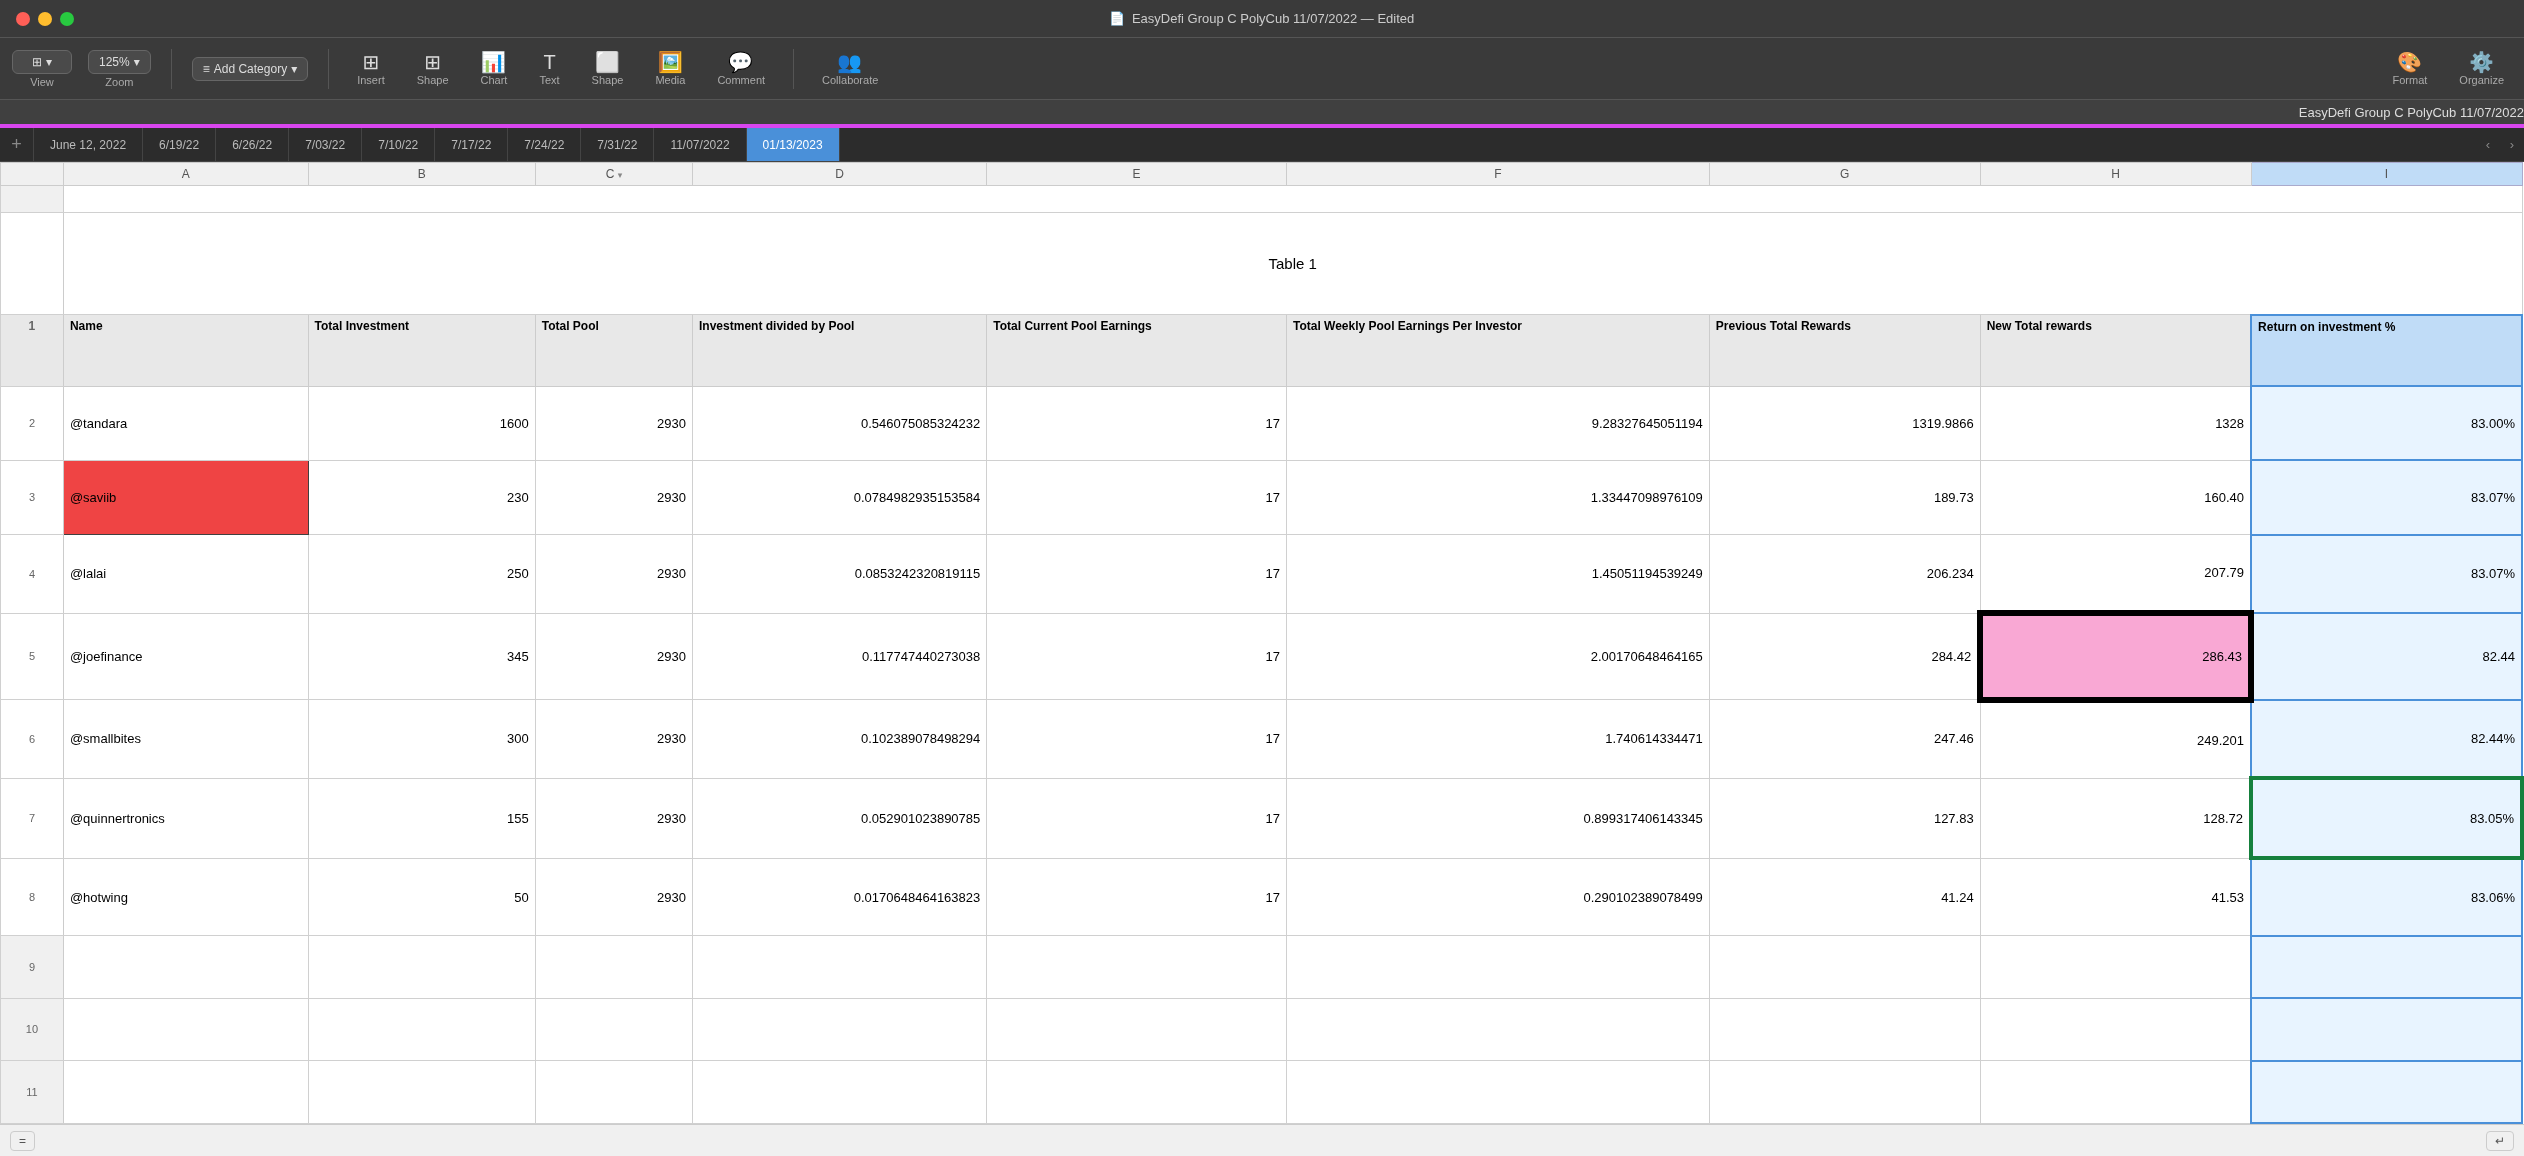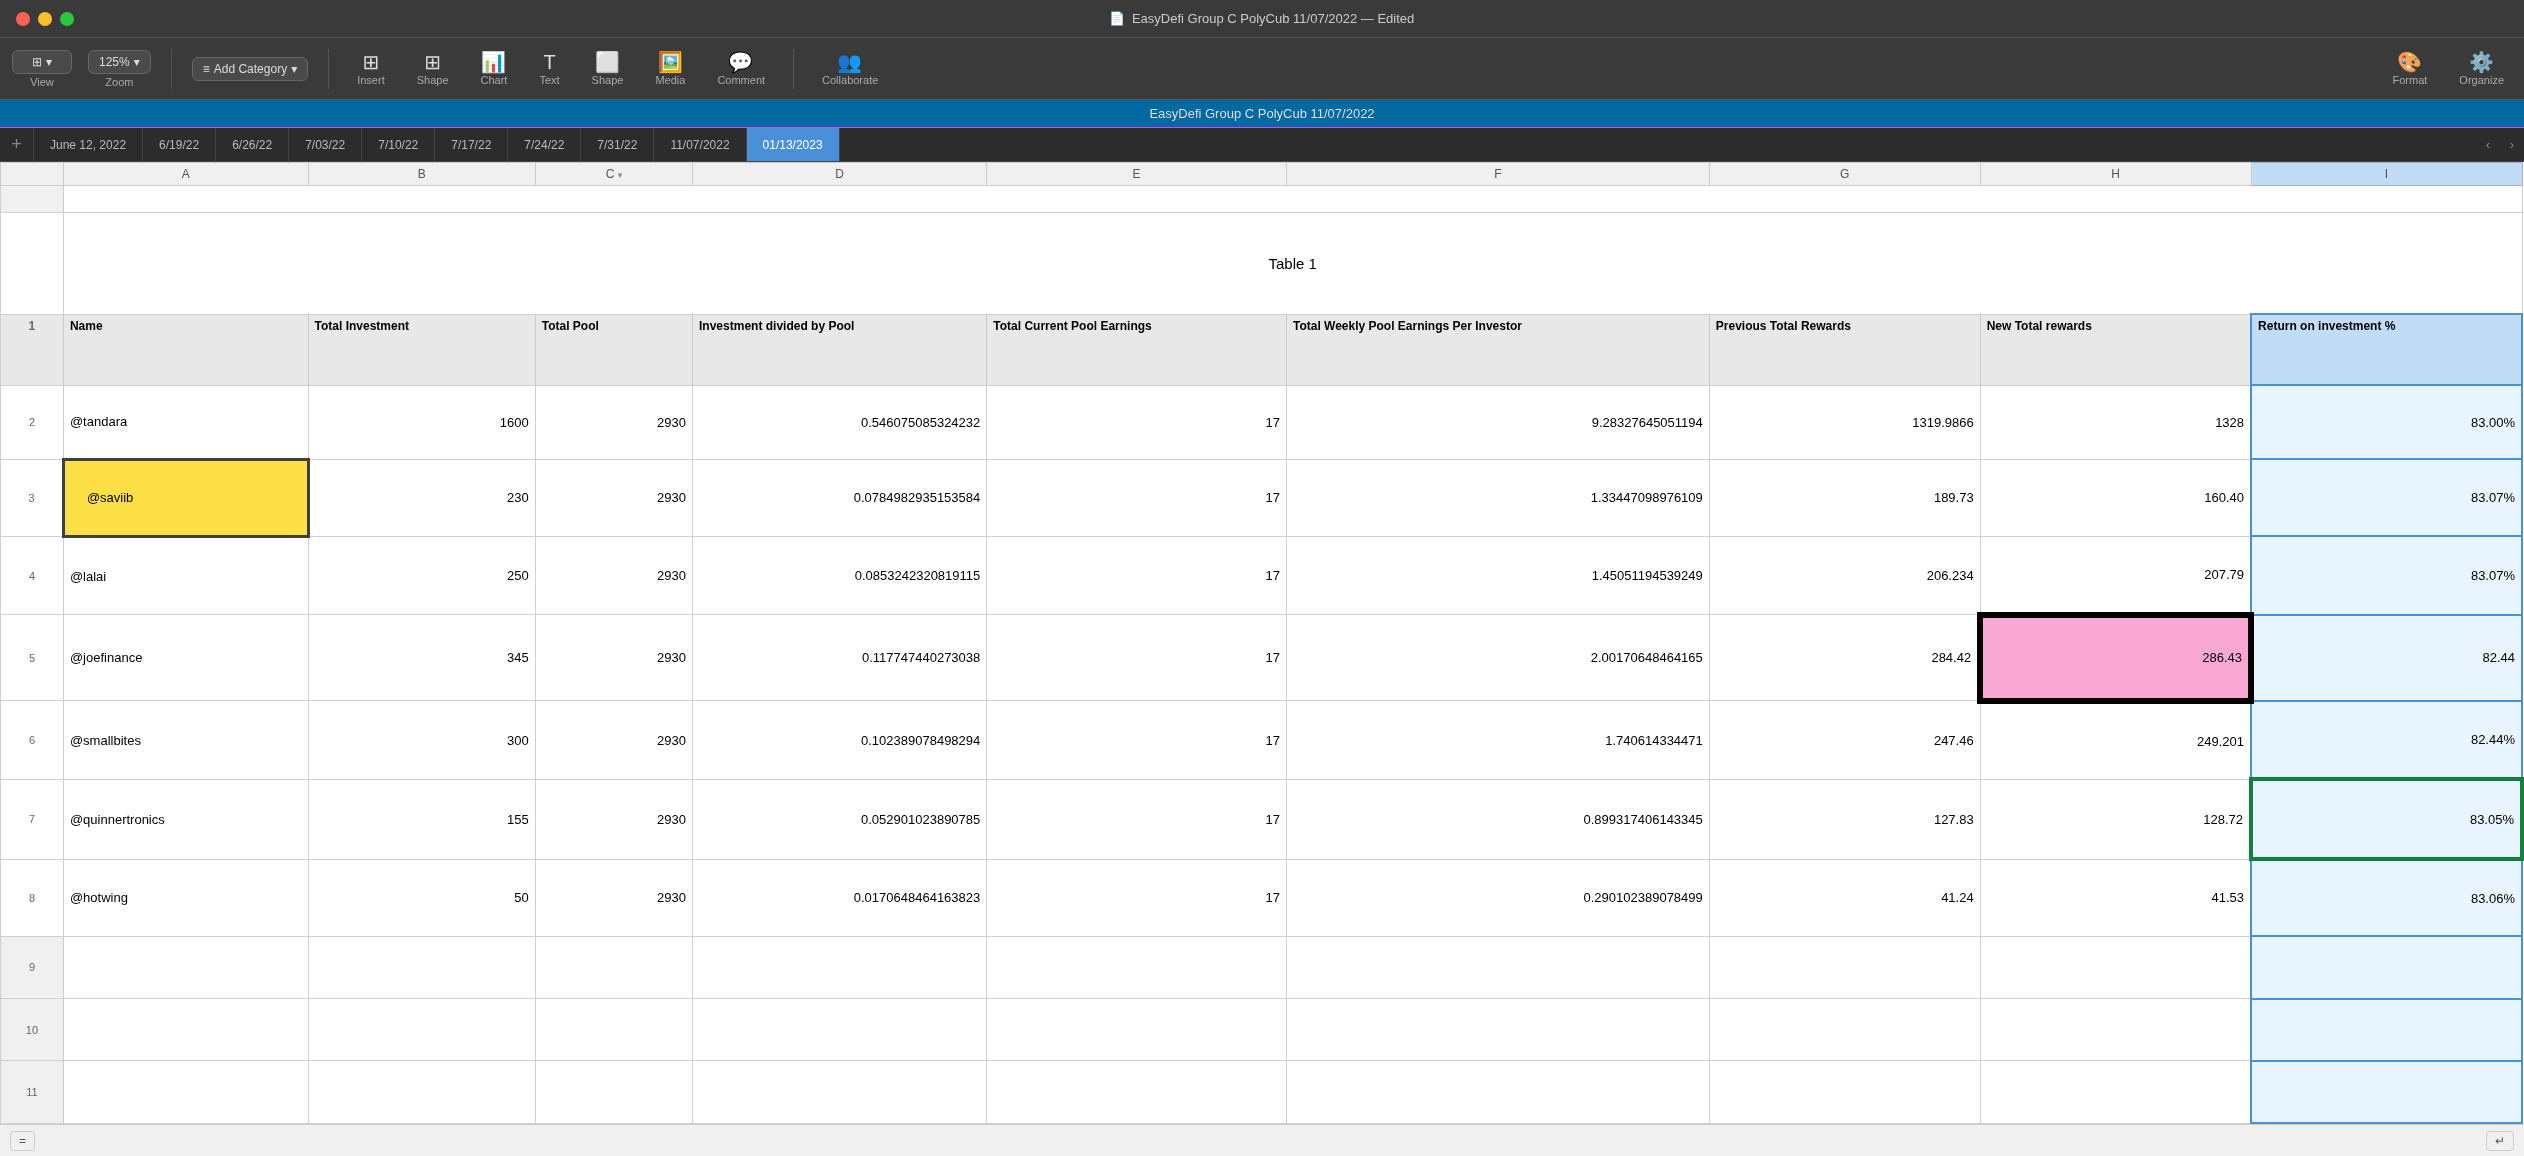--- a/index.html
+++ b/index.html
@@ -100,26 +100,26 @@
       font-size: 20px;
       line-height: 1;
     }
     .toolbar-icon-btn .icon-label {
       font-size: 11px;
       color: #aaa;
     }
 
     
     #sheet-title-bar {
-      background: #0369a1;
+      background: #404040;
       height: 28px;
       display: flex;
       align-items: center;
-      justify-content: center;
-      border-bottom: 1px solid #d946ef;
+      justify-content: flex-end;
+      border-bottom: 4px solid #d946ef;
     }
     #sheet-title-bar span {
       color: #ddd;
       font-size: 13px;
     }
 
     
     #tab-bar {
       background: #2c2c2c;
       height: 34px;
@@ -446,21 +446,21 @@
       <td style="border:1px solid #d0d0d0;padding:4px 6px;text-align:right;background:#fff;">2930</td>
       <td style="border:1px solid #d0d0d0;padding:4px 6px;text-align:right;background:#fff;overflow:hidden;max-width:155px;">0.546075085324232</td>
       <td style="border:1px solid #d0d0d0;padding:4px 6px;text-align:right;background:#fff;">17</td>
       <td style="border:1px solid #d0d0d0;padding:4px 6px;text-align:right;background:#fff;">9.28327645051194</td>
       <td style="border:1px solid #d0d0d0;padding:4px 6px;text-align:right;background:#fff;">1319.9866</td>
       <td style="border:1px solid #d0d0d0;padding:4px 6px;text-align:right;background:#fff;">1328</td>
       <td style="border:2px solid #4a90d9;padding:4px 6px;text-align:right;background:#e8f4ff;">83.00%</td>
     </tr>
           <tr class="data-row">
       <td class="row-num">3</td>
-      <td style="border:3px solid #404040;padding:4px 22px;background:#fde047;">@saviib</td>
+      <td style="border:1px solid #404040;padding:4px 6px;background:#ef4444;">@saviib</td>
       <td style="border:1px solid #d0d0d0;padding:4px 6px;text-align:right;background:#fff;">230</td>
       <td style="border:1px solid #d0d0d0;padding:4px 6px;text-align:right;background:#fff;">2930</td>
       <td style="border:1px solid #d0d0d0;padding:4px 6px;text-align:right;background:#fff;overflow:hidden;max-width:155px;">0.0784982935153584</td>
       <td style="border:1px solid #d0d0d0;padding:4px 6px;text-align:right;background:#fff;">17</td>
       <td style="border:1px solid #d0d0d0;padding:4px 6px;text-align:right;background:#fff;">1.33447098976109</td>
       <td style="border:1px solid #d0d0d0;padding:4px 6px;text-align:right;background:#fff;">189.73</td>
       <td style="border:1px solid #d0d0d0;padding:4px 6px;text-align:right;background:#fff;">160.40</td>
       <td style="border:2px solid #4a90d9;padding:4px 6px;text-align:right;background:#e8f4ff;">83.07%</td>
     </tr>
           <tr class="data-row">

